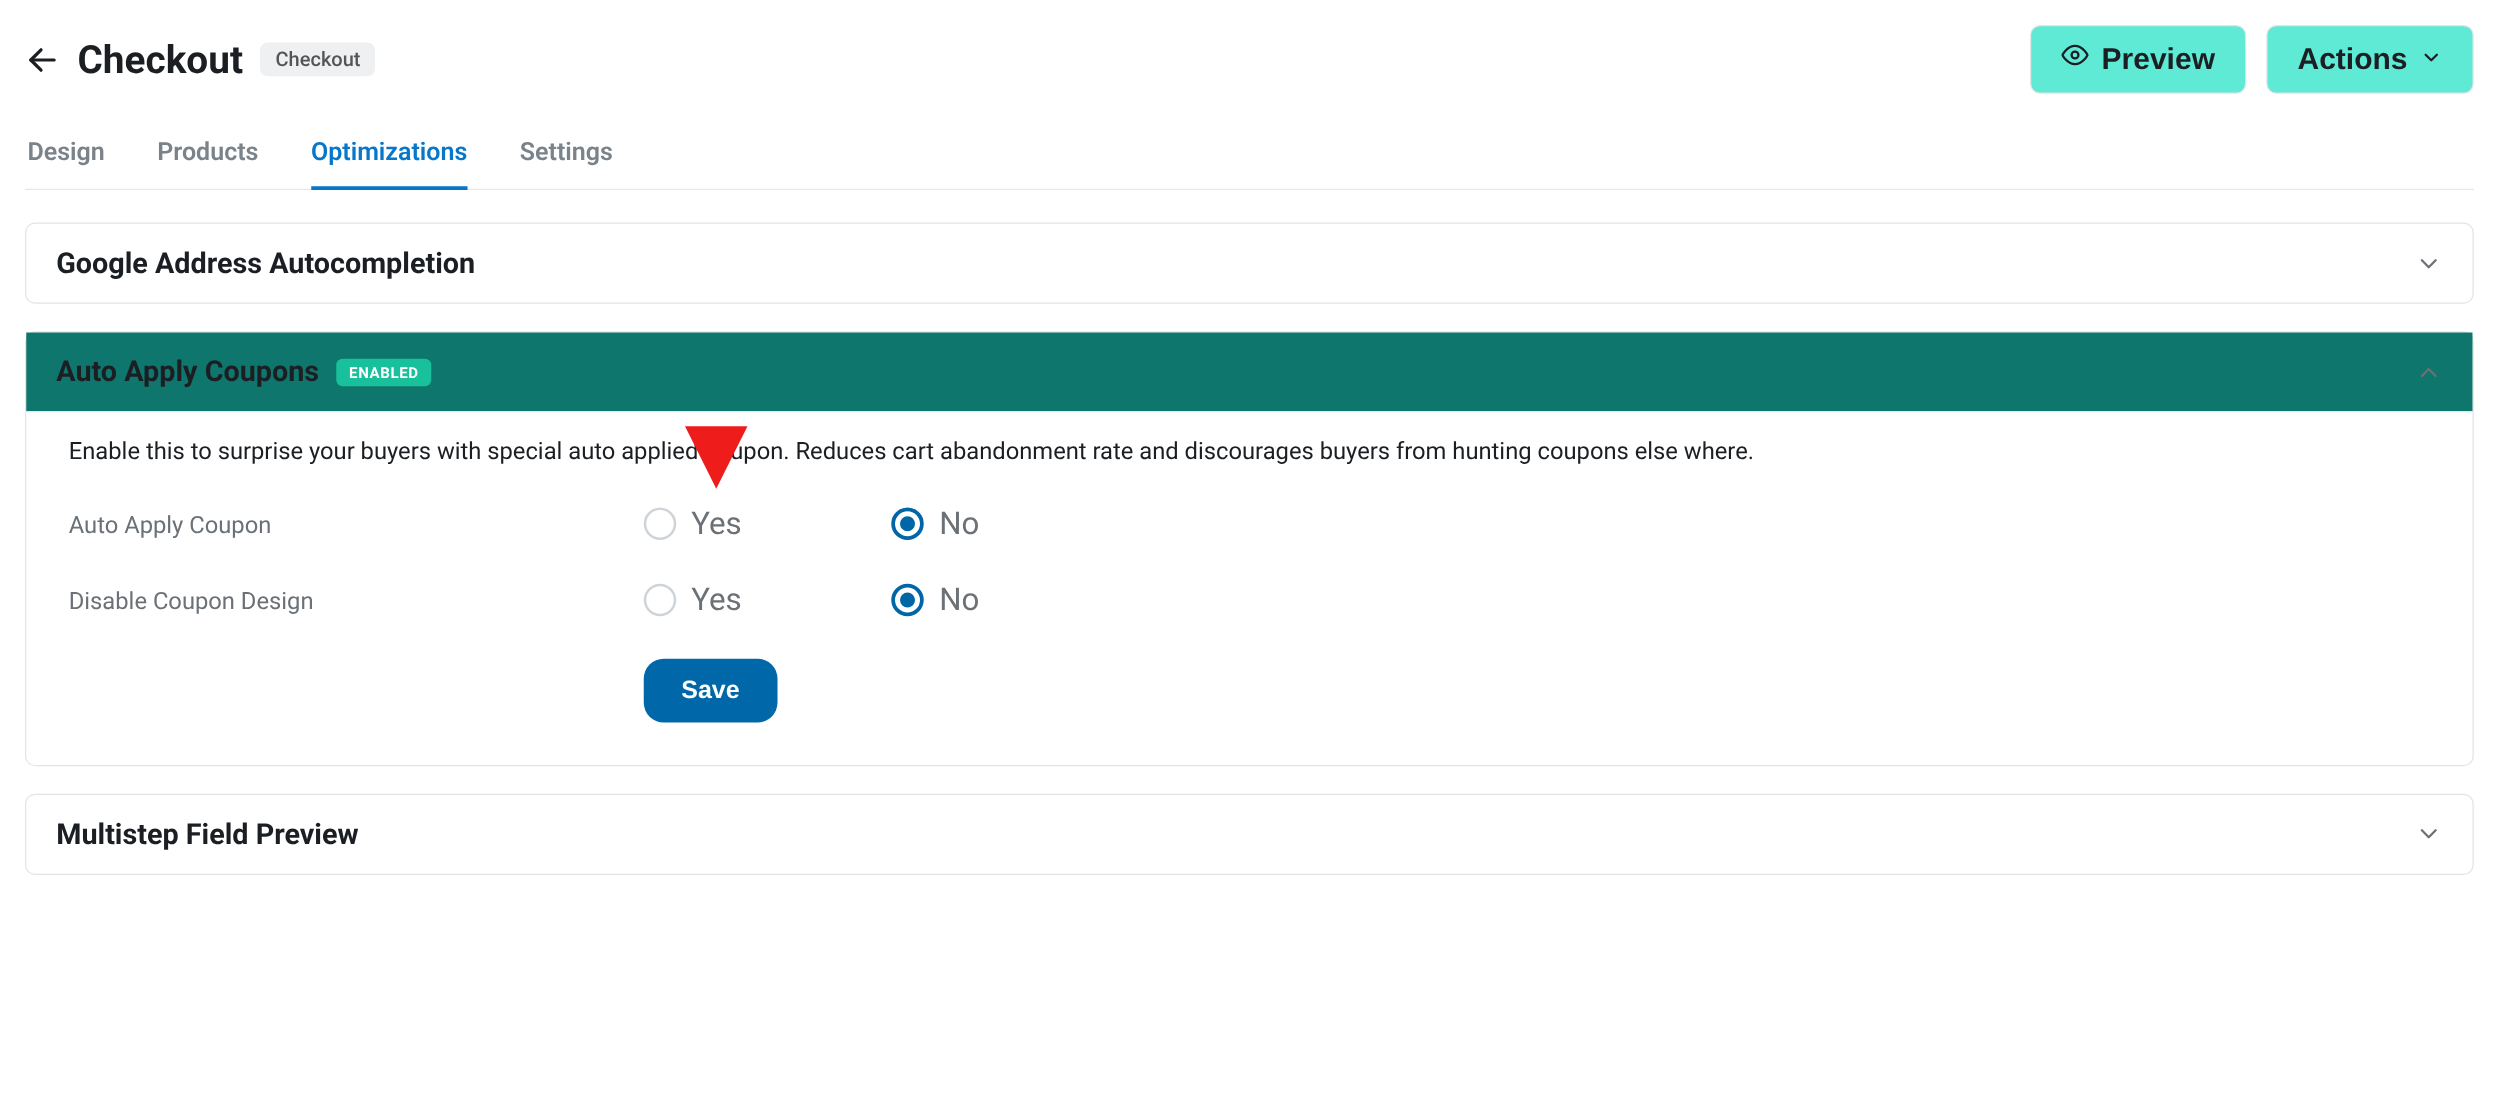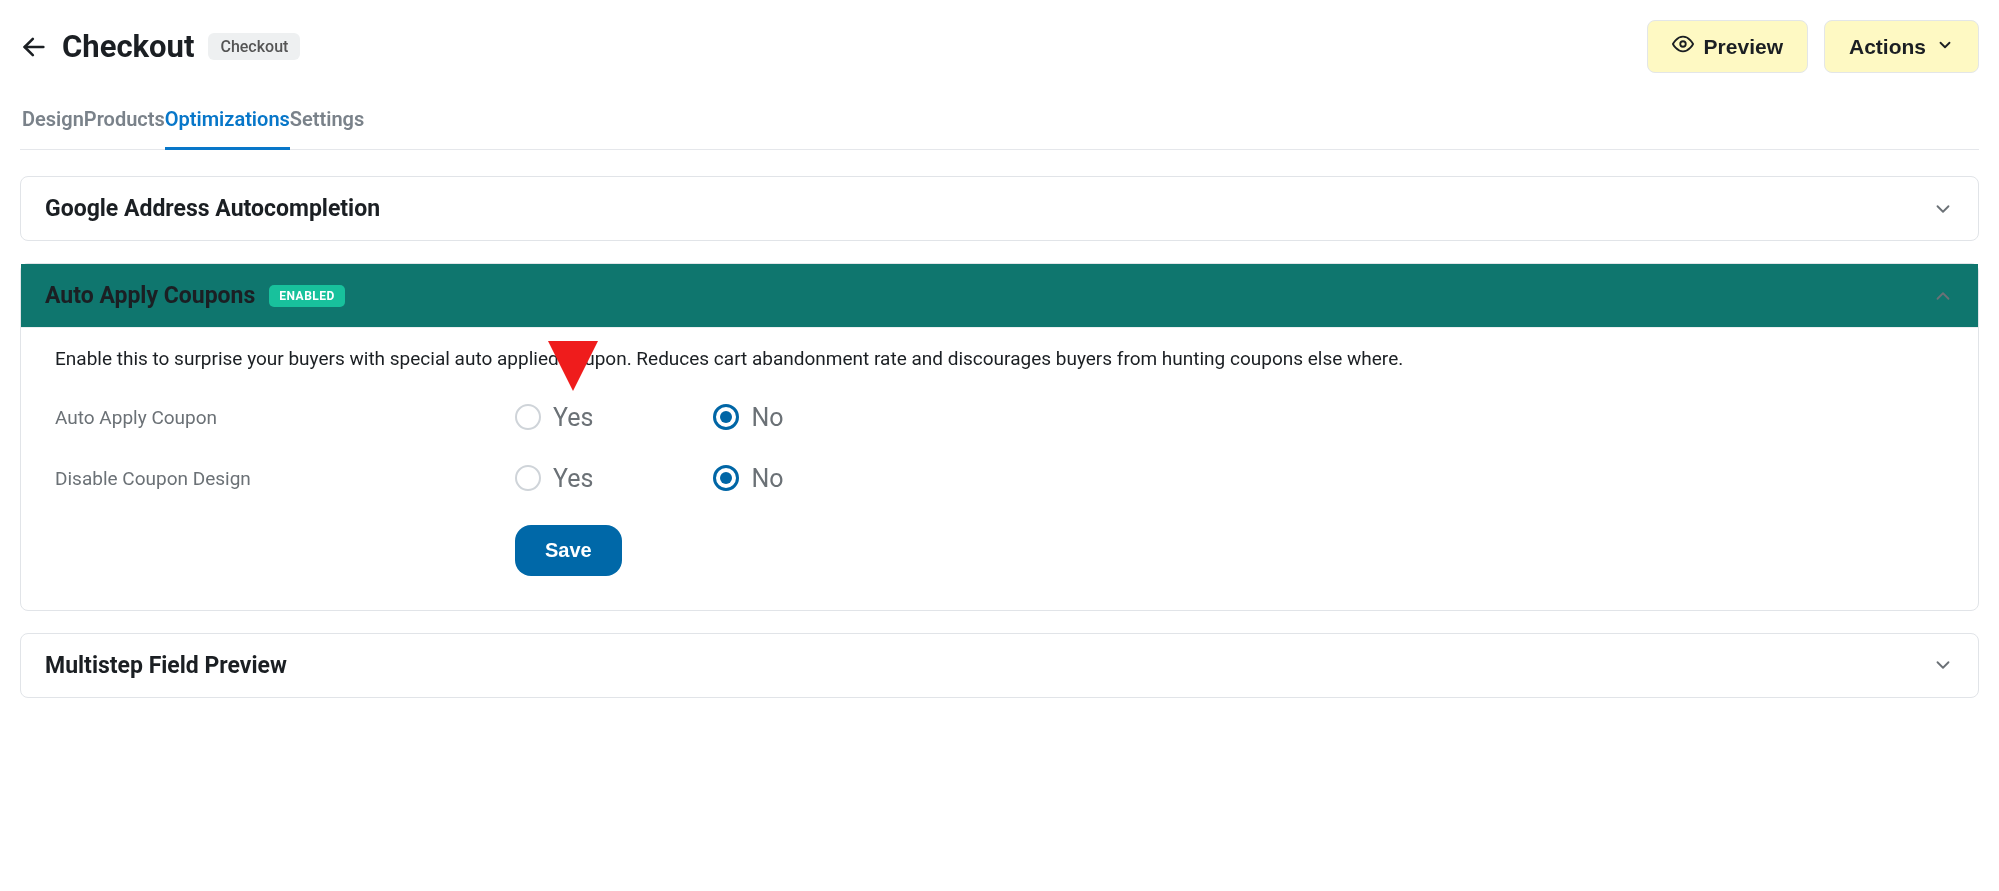--- a/index.html
+++ b/index.html
@@ -42,31 +42,32 @@
     font-weight: 500;
   }
   .header-right {
     display: flex;
     gap: 16px;
   }
   .btn {
     display: inline-flex;
     align-items: center;
     gap: 10px;
-    background: #fef9c3;
+    background: #5eead4;
     border: 1px solid #e3e6e8;
     border-radius: 8px;
     padding: 12px 24px;
-    font-size: 21px;
+    font-size: 24px;
     font-weight: 600;
     color: #1b1f23;
     cursor: pointer;
   }
   .tabs {
     display: flex;
+    gap: 42px;
     border-bottom: 1px solid #e5e7eb;
     padding-left: 2px;
     margin-bottom: 26px;
   }
   .tab {
     padding: 6px 0 18px 0;
     font-size: 20px;
     font-weight: 600;
     color: #7a828a;
     cursor: pointer;

